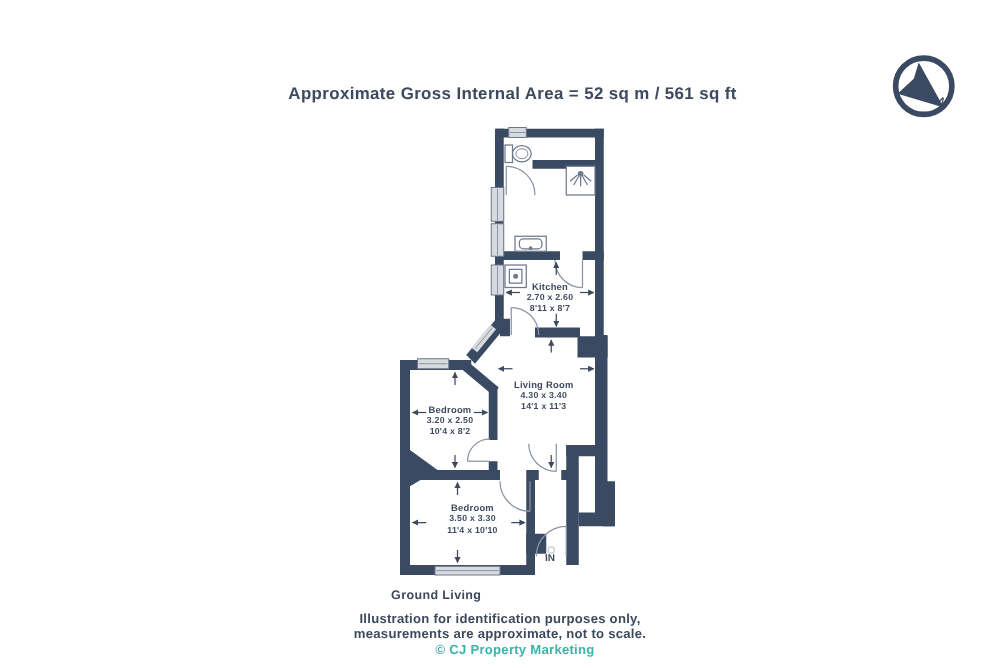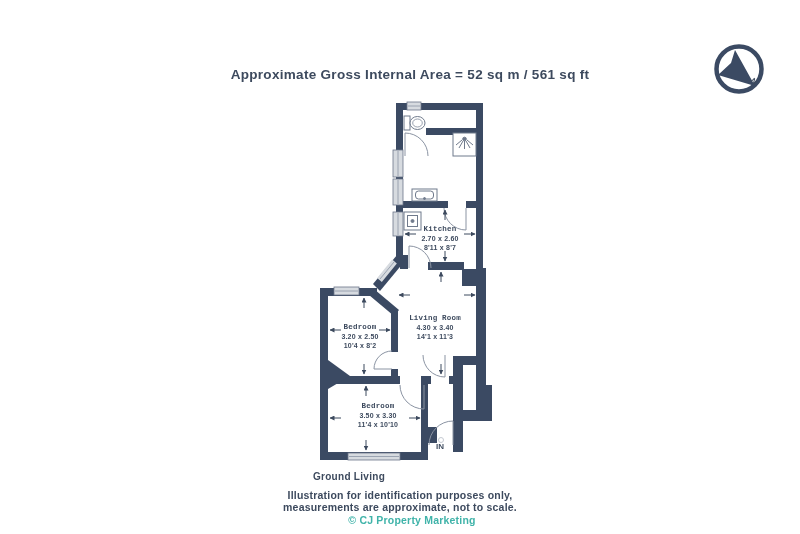--- a/index.html
+++ b/index.html
@@ -3,21 +3,21 @@
 <meta charset="utf-8">
 <style>
   html,body{margin:0;padding:0;background:#ffffff;}
   .page{position:relative;width:800px;height:534px;background:#ffffff;overflow:hidden;
         font-family:"Liberation Sans", sans-serif;color:#3d4a5e;}
   .abs{position:absolute;}
   .title{top:67px;left:410px;transform:translateX(-50%);font-size:13.5px;font-weight:700;
          letter-spacing:.3px;white-space:nowrap;}
   .plan-svg{left:0;top:0;}
   .room-label{transform:translateX(-50%);text-align:center;line-height:9px;white-space:nowrap;}
-  .room-name{font-size:7.5px;font-weight:700;letter-spacing:.2px;font-family:Liberation Mono, monospace;}
+  .room-name{font-size:7.5px;font-weight:700;letter-spacing:.2px;}
   .room-dim{font-size:7px;font-weight:600;letter-spacing:.2px;}
   .in-label{left:440px;top:442px;transform:translateX(-50%);font-size:8px;font-weight:700;}
   .floor-label{left:349px;top:471px;transform:translateX(-50%);font-size:10px;font-weight:800;
                letter-spacing:.3px;white-space:nowrap;}
   .disclaimer{left:400px;transform:translateX(-50%);font-size:10.5px;font-weight:600;
               letter-spacing:.2px;white-space:nowrap;}
   .copyright{left:412px;top:514px;transform:translateX(-50%);font-size:10.5px;font-weight:700;
              color:#3fb3a9;letter-spacing:.2px;white-space:nowrap;}
   .compass{left:710px;top:40px;width:62px;height:60px;}
   .north{left:751px;top:77px;transform:rotate(45deg);font-size:8px;font-weight:700;}
@@ -162,21 +162,21 @@
       <line x1="366" y1="396" x2="366" y2="386" marker-end="url(#ah)"></line>
       <line x1="366" y1="440" x2="366" y2="450" marker-end="url(#ah)"></line>
     </g>
   </svg>
 
   <div class="abs room-label" style="left:440px;top:225px">
     <div class="room-name">Kitchen</div>
     <div class="room-dim">2.70 x 2.60</div>
     <div class="room-dim">8'11 x 8'7</div>
   </div>
-  <div class="abs room-label" style="left:435px;top:314px">
+  <div class="abs room-label" style="left:435px;top:303px">
     <div class="room-name">Living Room</div>
     <div class="room-dim">4.30 x 3.40</div>
     <div class="room-dim">14'1 x 11'3</div>
   </div>
   <div class="abs room-label" style="left:360px;top:323px">
     <div class="room-name">Bedroom</div>
     <div class="room-dim">3.20 x 2.50</div>
     <div class="room-dim">10'4 x 8'2</div>
   </div>
   <div class="abs room-label" style="left:378px;top:402px">

